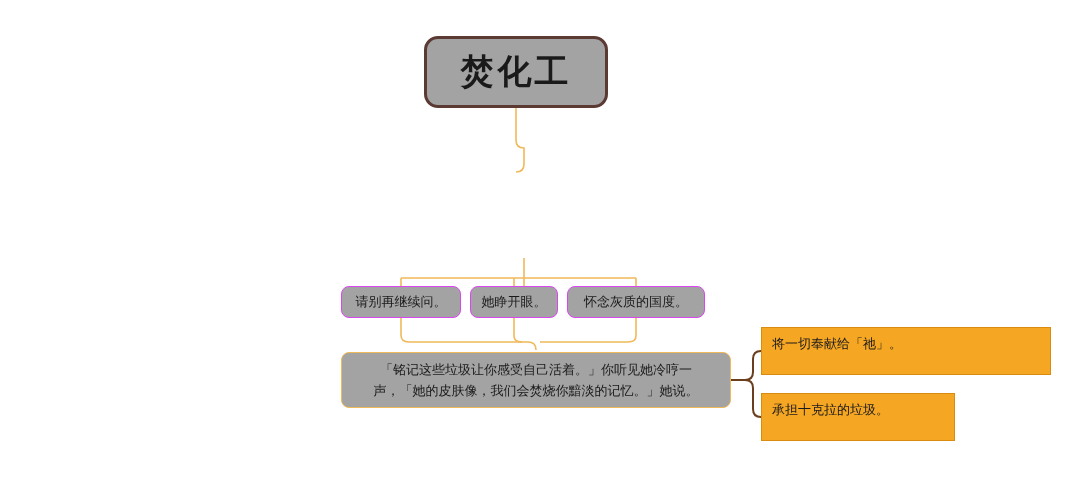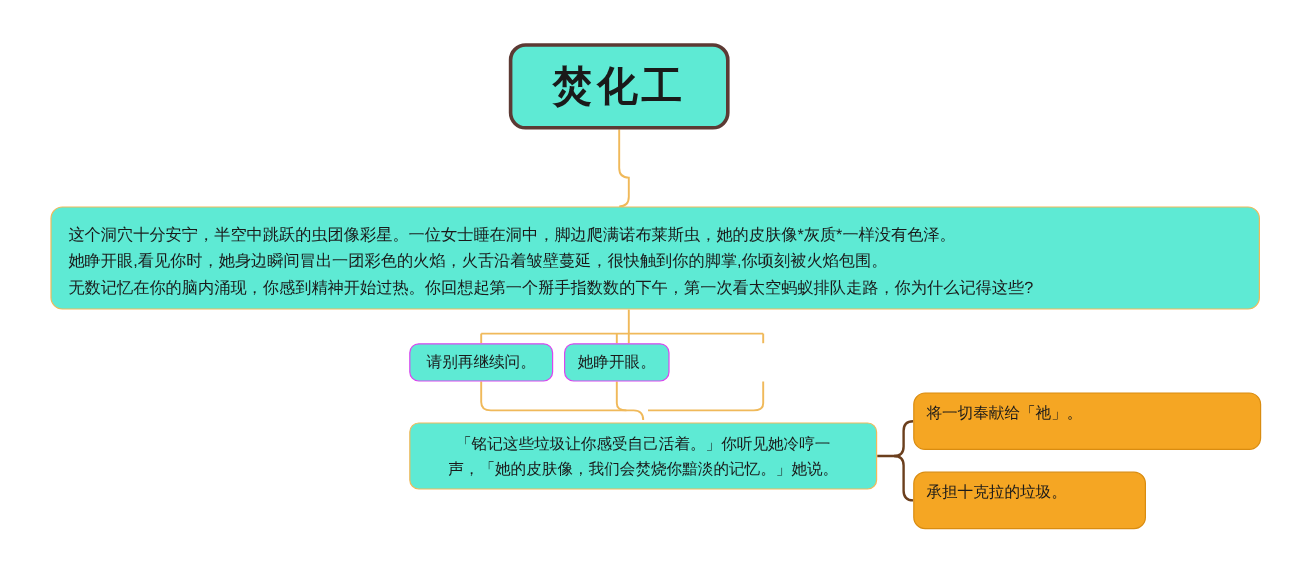--- a/index.html
+++ b/index.html
@@ -14,21 +14,21 @@
     overflow: hidden;
   }
   #canvas {
     position: relative;
     width: 1091px;
     height: 484px;
   }
   .node {
     position: absolute;
     box-sizing: border-box;
-    background: #5eead4;
+    background: #a3a3a3;
   }
   .title-node {
     left: 424px;
     top: 36px;
     width: 184px;
     height: 72px;
     border: 3px solid #5c3a34;
     border-radius: 14px;
     display: flex;
     align-items: center;
@@ -87,21 +87,21 @@
   }
   .dialogue-line {
     font-size: 13px;
     color: #1a1a1a;
     line-height: 21px;
     white-space: nowrap;
   }
   .reward-node {
     background: #f5a623;
     border: 1px solid #d98c10;
-    border-radius: 10px;
+    border-radius: 0;
     padding: 6px 10px;
     box-sizing: border-box;
   }
   .reward-line {
     font-size: 13px;
     color: #1a1a1a;
     line-height: 20px;
     white-space: nowrap;
   }
   #reward-0 { left: 761px; top: 327px; width: 290px; height: 48px; }
@@ -136,31 +136,29 @@
     <path d="M636,318 L636,336 Q636,342 628,342 L540,342" fill="none" stroke="#f0b95a" stroke-width="1.6"></path>
 
     <path d="M731,380 L745,380 Q753,380 753,372 L753,359 Q753,351 761,351" fill="none" stroke="#6b3f1d" stroke-width="2"></path>
     <path d="M745,380 Q753,380 753,388 L753,409 Q753,417 761,417" fill="none" stroke="#6b3f1d" stroke-width="2"></path>
   </svg>
 
   <div class="node title-node">
     <span class="title-text">焚化工</span>
   </div>
 
-  <div class="node narration-node">
-    <div class="narration-line">这个洞穴十分安宁，半空中跳跃的虫团像彩星。一位女士睡在洞中，脚边爬满诺布莱斯虫，她的皮肤像*灰质*一样没有色泽。</div>
-    <div class="narration-line">她睁开眼,看见你时，她身边瞬间冒出一团彩色的火焰，火舌沿着皱壁蔓延，很快触到你的脚掌,你顷刻被火焰包围。</div>
-    <div class="narration-line">无数记忆在你的脑内涌现，你感到精神开始过热。你回想起第一个掰手指数数的下午，第一次看太空蚂蚁排队走路，你为什么记得这些?</div>
-  </div>
 
   <div class="node choice-node" id="choice-0">
     <span>请别再继续问。</span>
   </div>
   <div class="node choice-node" id="choice-1">
     <span>她睁开眼。</span>
+  </div>
+  <div class="node choice-node" id="choice-2">
+    <span>怀念灰质的国度。</span>
   </div>
 
   <div class="node dialogue-node">
     <div class="dialogue-line">「铭记这些垃圾让你感受自己活着。」你听见她冷哼一</div>
     <div class="dialogue-line">声，「她的皮肤像，我们会焚烧你黯淡的记忆。」她说。</div>
   </div>
 
   <div class="node reward-node" id="reward-0">
     <div class="reward-line">将一切奉献给「祂」。</div>
   </div>

